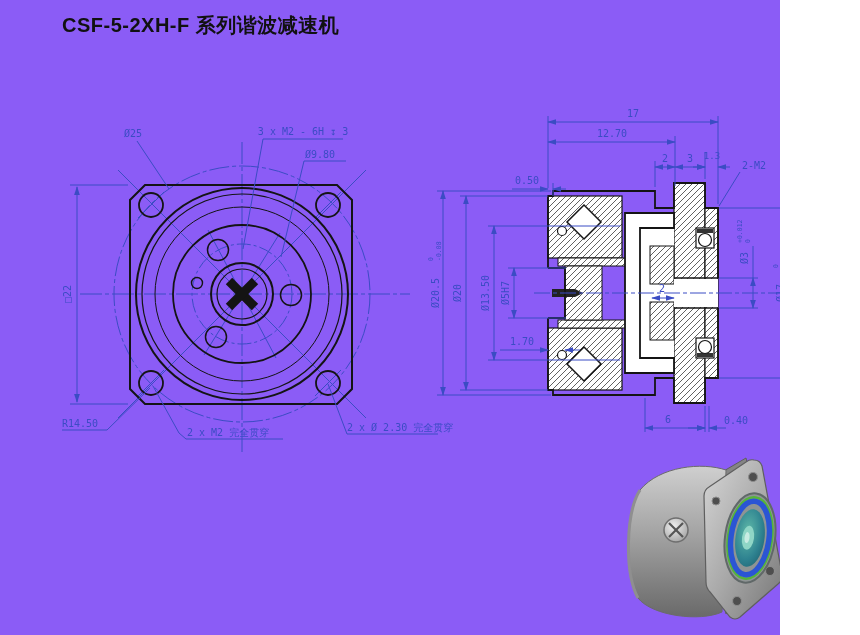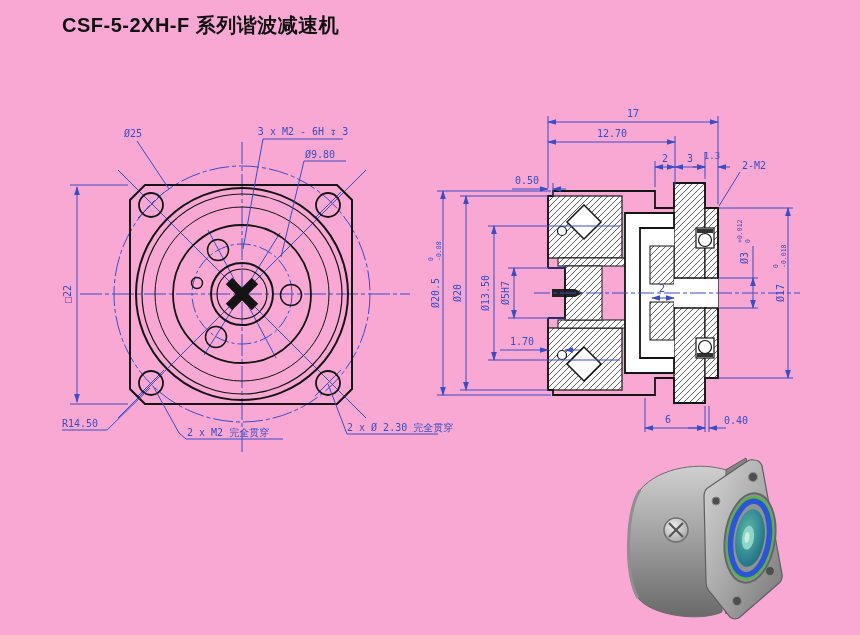--- a/index.html
+++ b/index.html
@@ -1,16 +1,16 @@
 <!DOCTYPE html>
 <html><head>
 <meta charset="utf-8">
 <style>
   html,body{margin:0;padding:0;background:#fff;}
-  .canvas{position:relative;width:860px;height:635px;background:#f9a8d4;overflow:hidden;
+  .canvas{position:relative;width:780px;height:635px;background:#8b5cf6;overflow:hidden;
           font-family:"Liberation Sans",sans-serif;}
   .title{position:absolute;left:62px;top:12px;font-size:20px;font-weight:bold;color:#111;
          letter-spacing:0.5px;font-family:"Liberation Sans",sans-serif;}
   svg{position:absolute;left:0;top:0;}
   .dim{font-family:"DejaVu Sans Mono","DejaVu Sans",monospace;font-size:10px;fill:#3b4cc4;}
   .dimS{font-family:"DejaVu Sans Mono","DejaVu Sans",monospace;font-size:9px;fill:#3b4cc4;}
   .tol{font-family:"DejaVu Sans Mono","DejaVu Sans",monospace;font-size:6.5px;fill:#3b4cc4;}
   .bl{stroke:#3b4cc4;stroke-width:1;fill:none;}
   .blk{stroke:#141414;fill:none;}
 </style>

